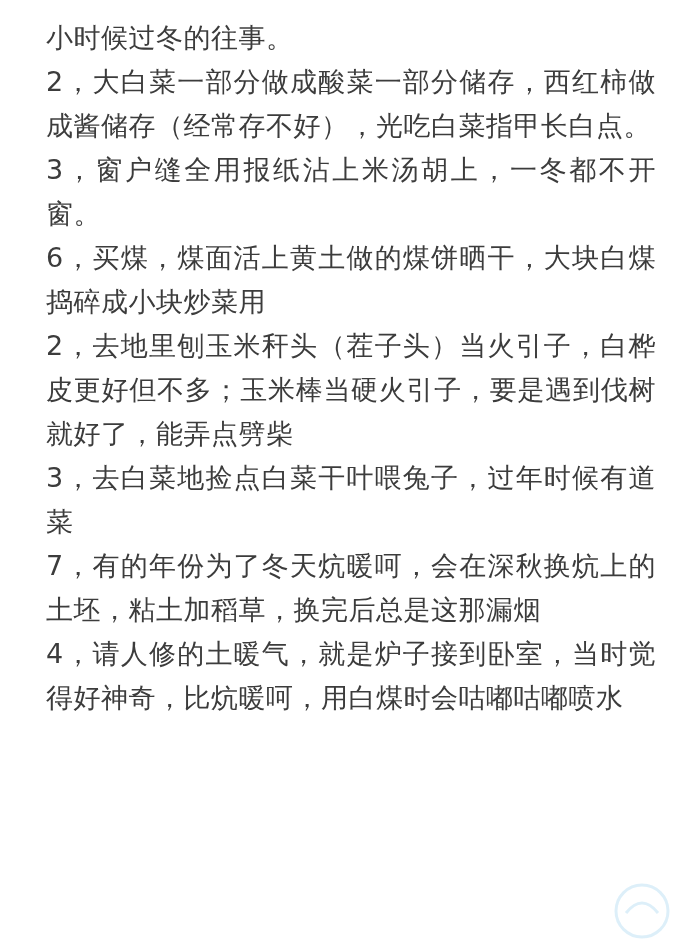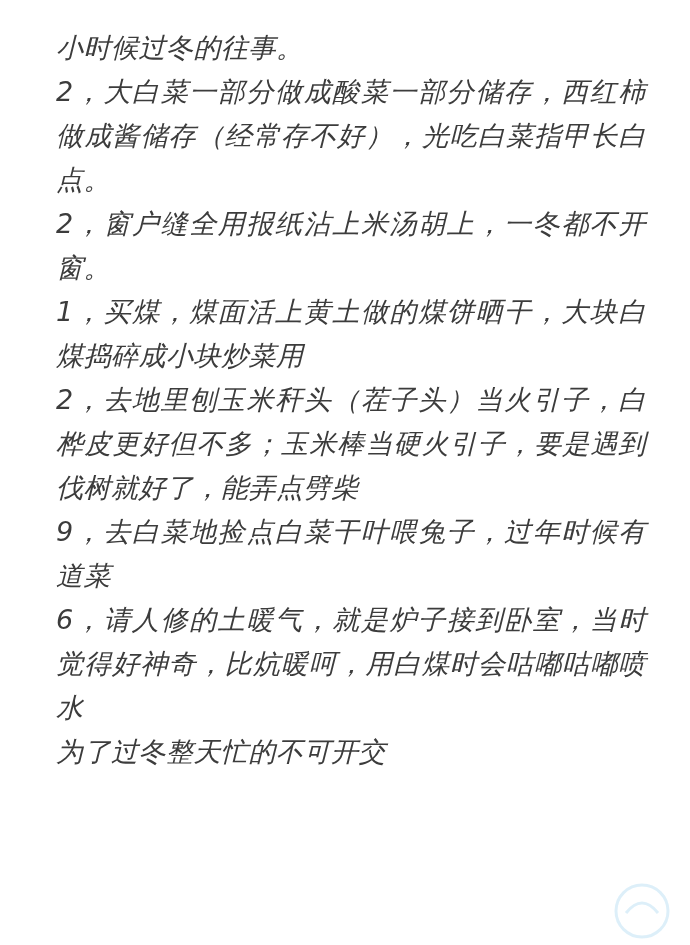--- a/index.html
+++ b/index.html
@@ -15,23 +15,22 @@
   }
   .page {
     position: relative;
     width: 690px;
     height: 945px;
     background: #ffffff;
     box-sizing: border-box;
     padding: 10px 28px 0 40px;
   }
   .article {
-    margin: 16px;
+    margin: 6px;
     padding: 0;
-    font-style: italic;
   }
   .para {
     margin: 0 0 0 0;
     font-size: 27px;
     line-height: 44px;
     color: #3c3c3c;
     letter-spacing: 0.5px;
     text-align: justify;
     word-break: break-all;
     font-weight: 400;
@@ -46,25 +45,25 @@
     pointer-events: none;
   }
 </style>
 </head>
 <body>
 
 <div class="page">
   <div class="article">
     <p class="para">小时候过冬的往事。</p>
     <p class="para">2，大白菜一部分做成酸菜一部分储存，西红柿做成酱储存（经常存不好），光吃白菜指甲长白点。</p>
-    <p class="para">2，窗户缝全用报纸沾上米汤胡上，一冬都不开窗。</p>
-    <p class="para">1，买煤，煤面活上黄土做的煤饼晒干，大块白煤捣碎成小块炒菜用</p>
+    <p class="para">3，窗户缝全用报纸沾上米汤胡上，一冬都不开窗。</p>
+    <p class="para">6，买煤，煤面活上黄土做的煤饼晒干，大块白煤捣碎成小块炒菜用</p>
     <p class="para">2，去地里刨玉米秆头（茬子头）当火引子，白桦皮更好但不多；玉米棒当硬火引子，要是遇到伐树就好了，能弄点劈柴</p>
-    <p class="para">9，去白菜地捡点白菜干叶喂兔子，过年时候有道菜</p>
-    <p class="para">6，请人修的土暖气，就是炉子接到卧室，当时觉得好神奇，比炕暖呵，用白煤时会咕嘟咕嘟喷水</p>
-    <p class="para">为了过冬整天忙的不可开交</p>
+    <p class="para">3，去白菜地捡点白菜干叶喂兔子，过年时候有道菜</p>
+    <p class="para">7，有的年份为了冬天炕暖呵，会在深秋换炕上的土坯，粘土加稻草，换完后总是这那漏烟</p>
+    <p class="para">4，请人修的土暖气，就是炉子接到卧室，当时觉得好神奇，比炕暖呵，用白煤时会咕嘟咕嘟喷水</p>
   </div>
 
   <svg class="watermark" viewBox="0 0 60 60">
     <circle cx="30" cy="32" r="26" fill="none" stroke="#9fd3ef" stroke-width="3"></circle>
     <path d="M14 34 Q30 14 46 34" fill="none" stroke="#9fd3ef" stroke-width="3"></path>
   </svg>
 </div>
 
 </body></html>

